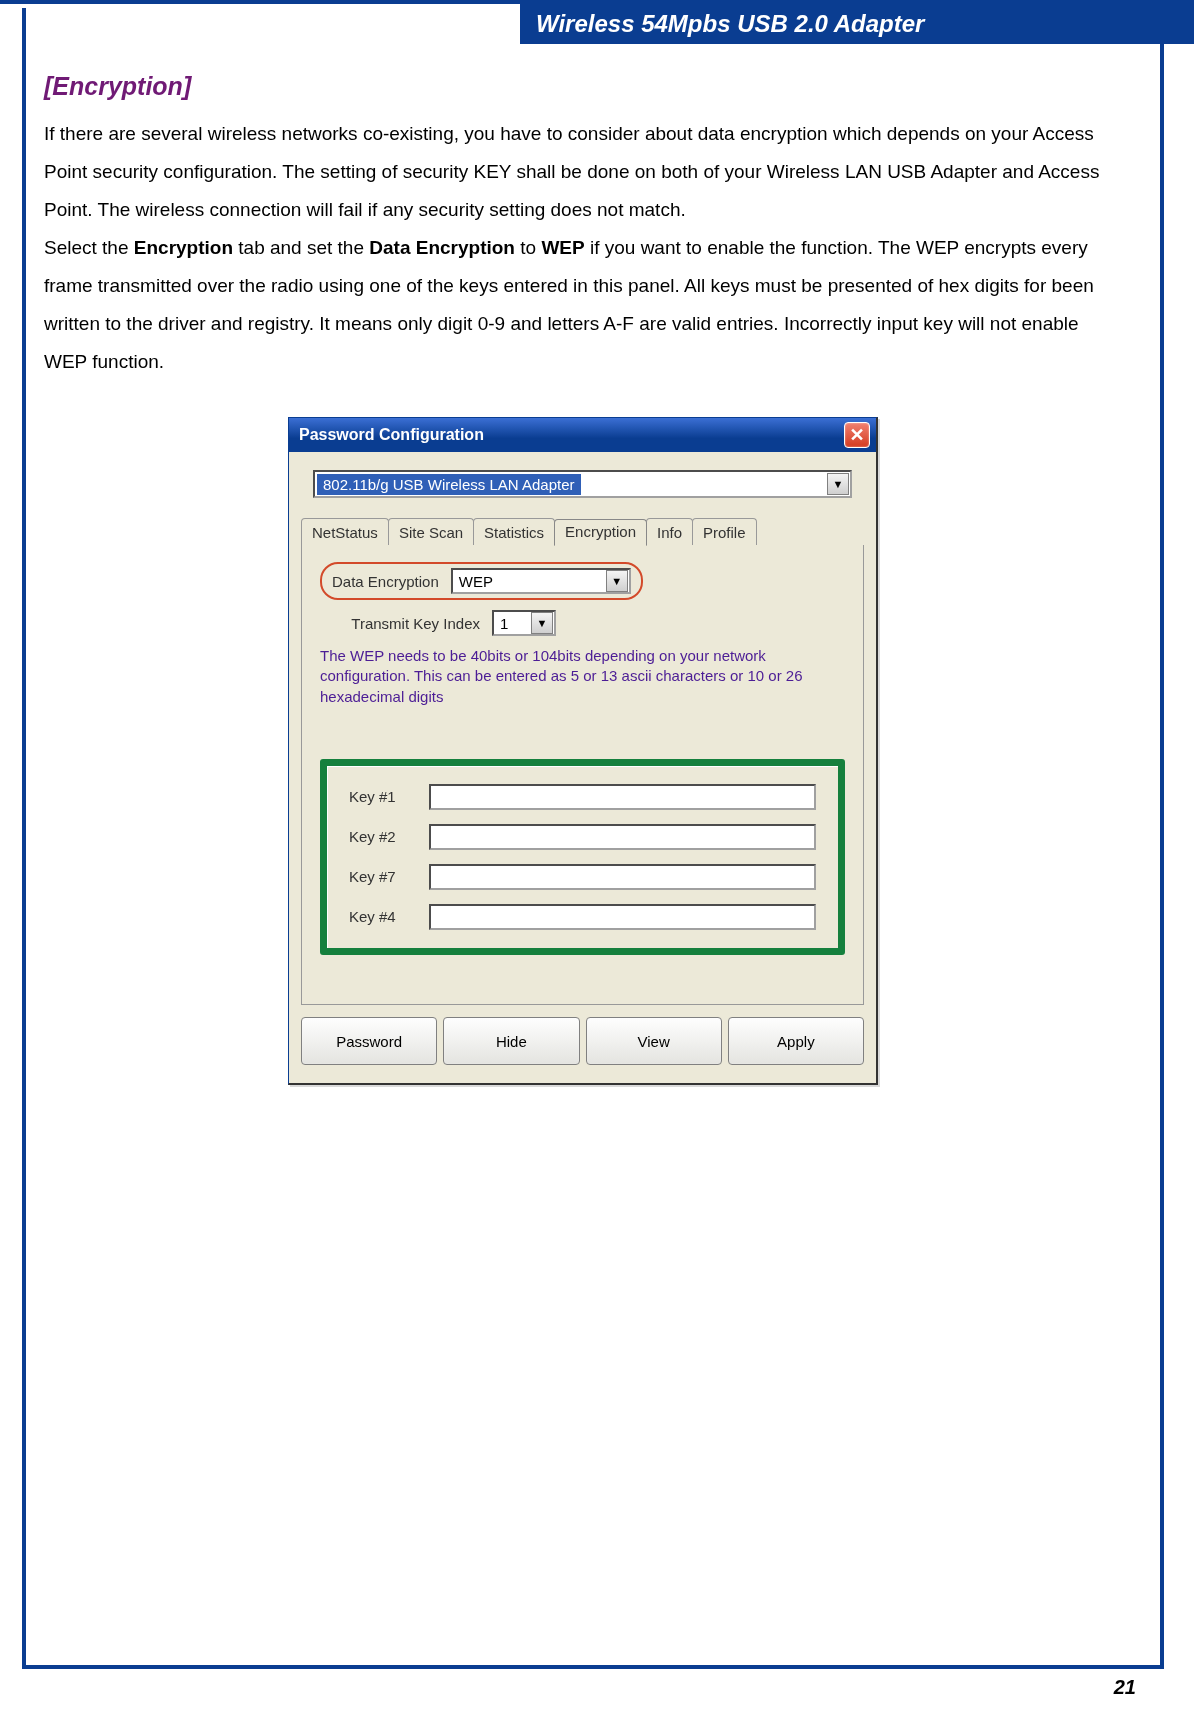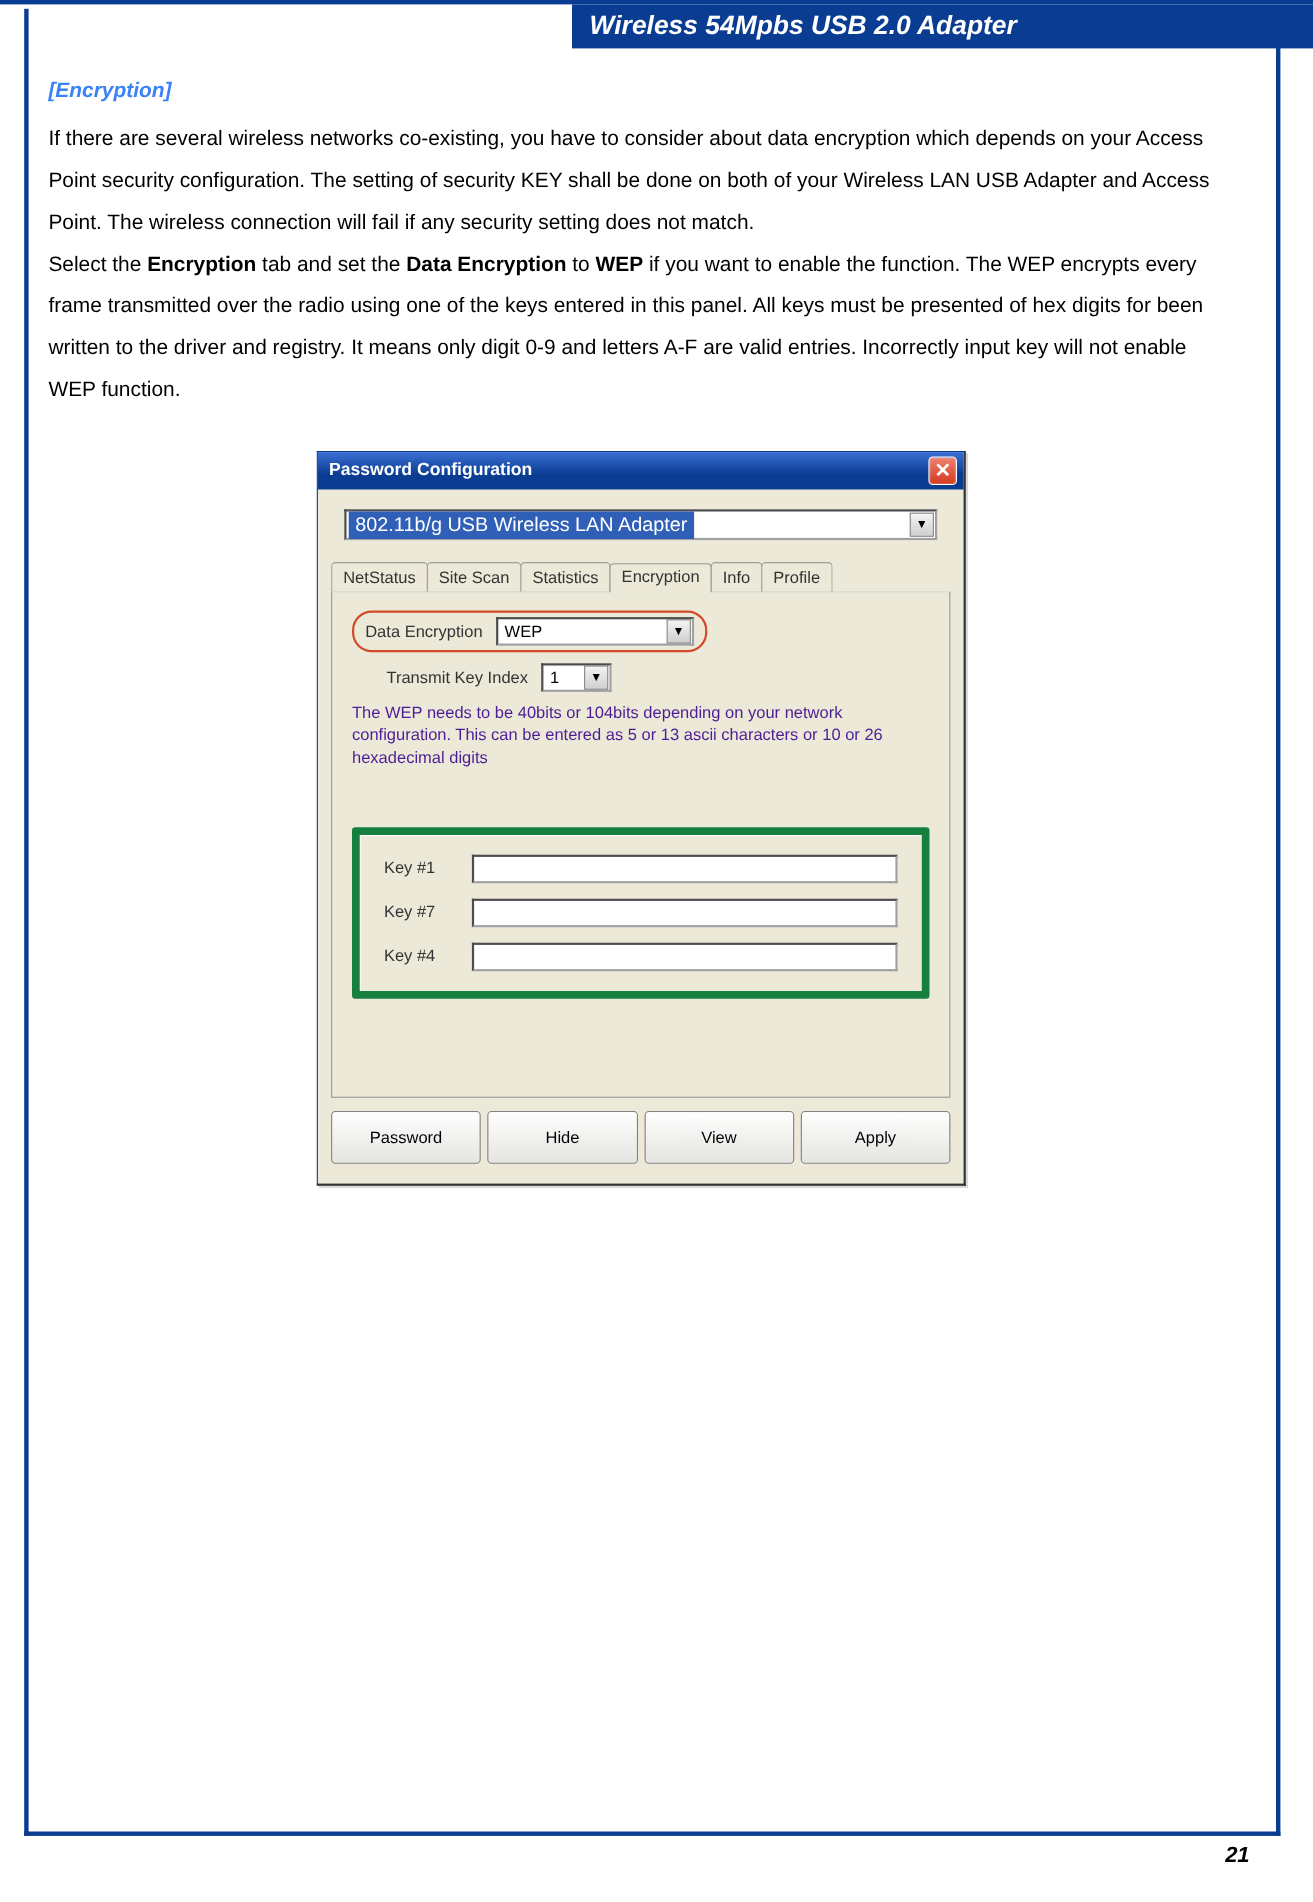--- a/index.html
+++ b/index.html
@@ -41,24 +41,24 @@
       border: 4px solid #0a3d91;
       border-top: none;
     }
     .content {
       position: absolute;
       top: 72px;
       left: 44px;
       right: 72px;
     }
     .section-label {
-      color: #3b82f6;
+      color: #701a75;
       font-weight: bold;
       font-style: italic;
-      font-size: 19px;
+      font-size: 25px;
       margin-bottom: 14px;
     }
     .body-text {
       font-size: 19px;
       line-height: 2.0;
       color: #000;
     }
     .body-text b { font-weight: bold; }
     .dialog-wrap {
       display: flex;
@@ -110,21 +110,21 @@
       border: 2px inset #a0a0a0;
       display: flex;
       align-items: center;
       justify-content: space-between;
       padding-left: 2px;
     }
     .adapter-text {
       background: #2f5fb7;
       color: #fff;
       padding: 2px 6px;
-      font-size: 18px;
+      font-size: 15px;
     }
     .dd-arrow {
       width: 22px;
       height: 22px;
       background: linear-gradient(to bottom, #f4f4f4, #cfcfcf);
       border: 1px solid #808080;
       display: flex;
       align-items: center;
       justify-content: center;
       font-size: 11px;
@@ -335,20 +335,24 @@
         </div>
 
         <div class="help-text">The WEP needs to be 40bits or 104bits depending on your network configuration. This can be entered as 5 or 13 ascii characters or 10 or 26 hexadecimal digits</div>
 
         <div class="keys-group">
           <div class="key-row">
             <span class="key-label">Key #1</span>
             <div class="key-input" title=""></div>
           </div>
           <div class="key-row">
+            <span class="key-label">Key #2</span>
+            <div class="key-input" title=""></div>
+          </div>
+          <div class="key-row">
             <span class="key-label">Key #7</span>
             <div class="key-input" title=""></div>
           </div>
           <div class="key-row">
             <span class="key-label">Key #4</span>
             <div class="key-input" title=""></div>
           </div>
         </div>
       </div>
 

